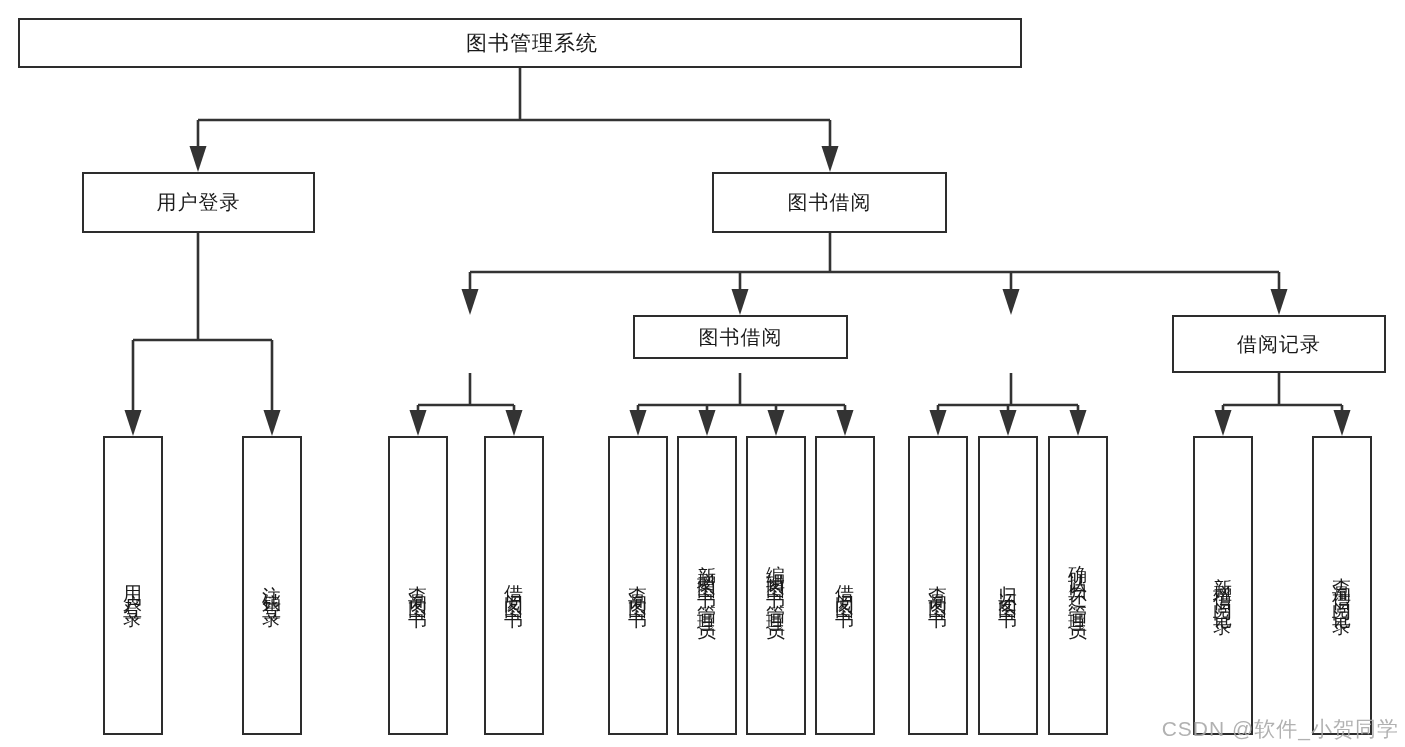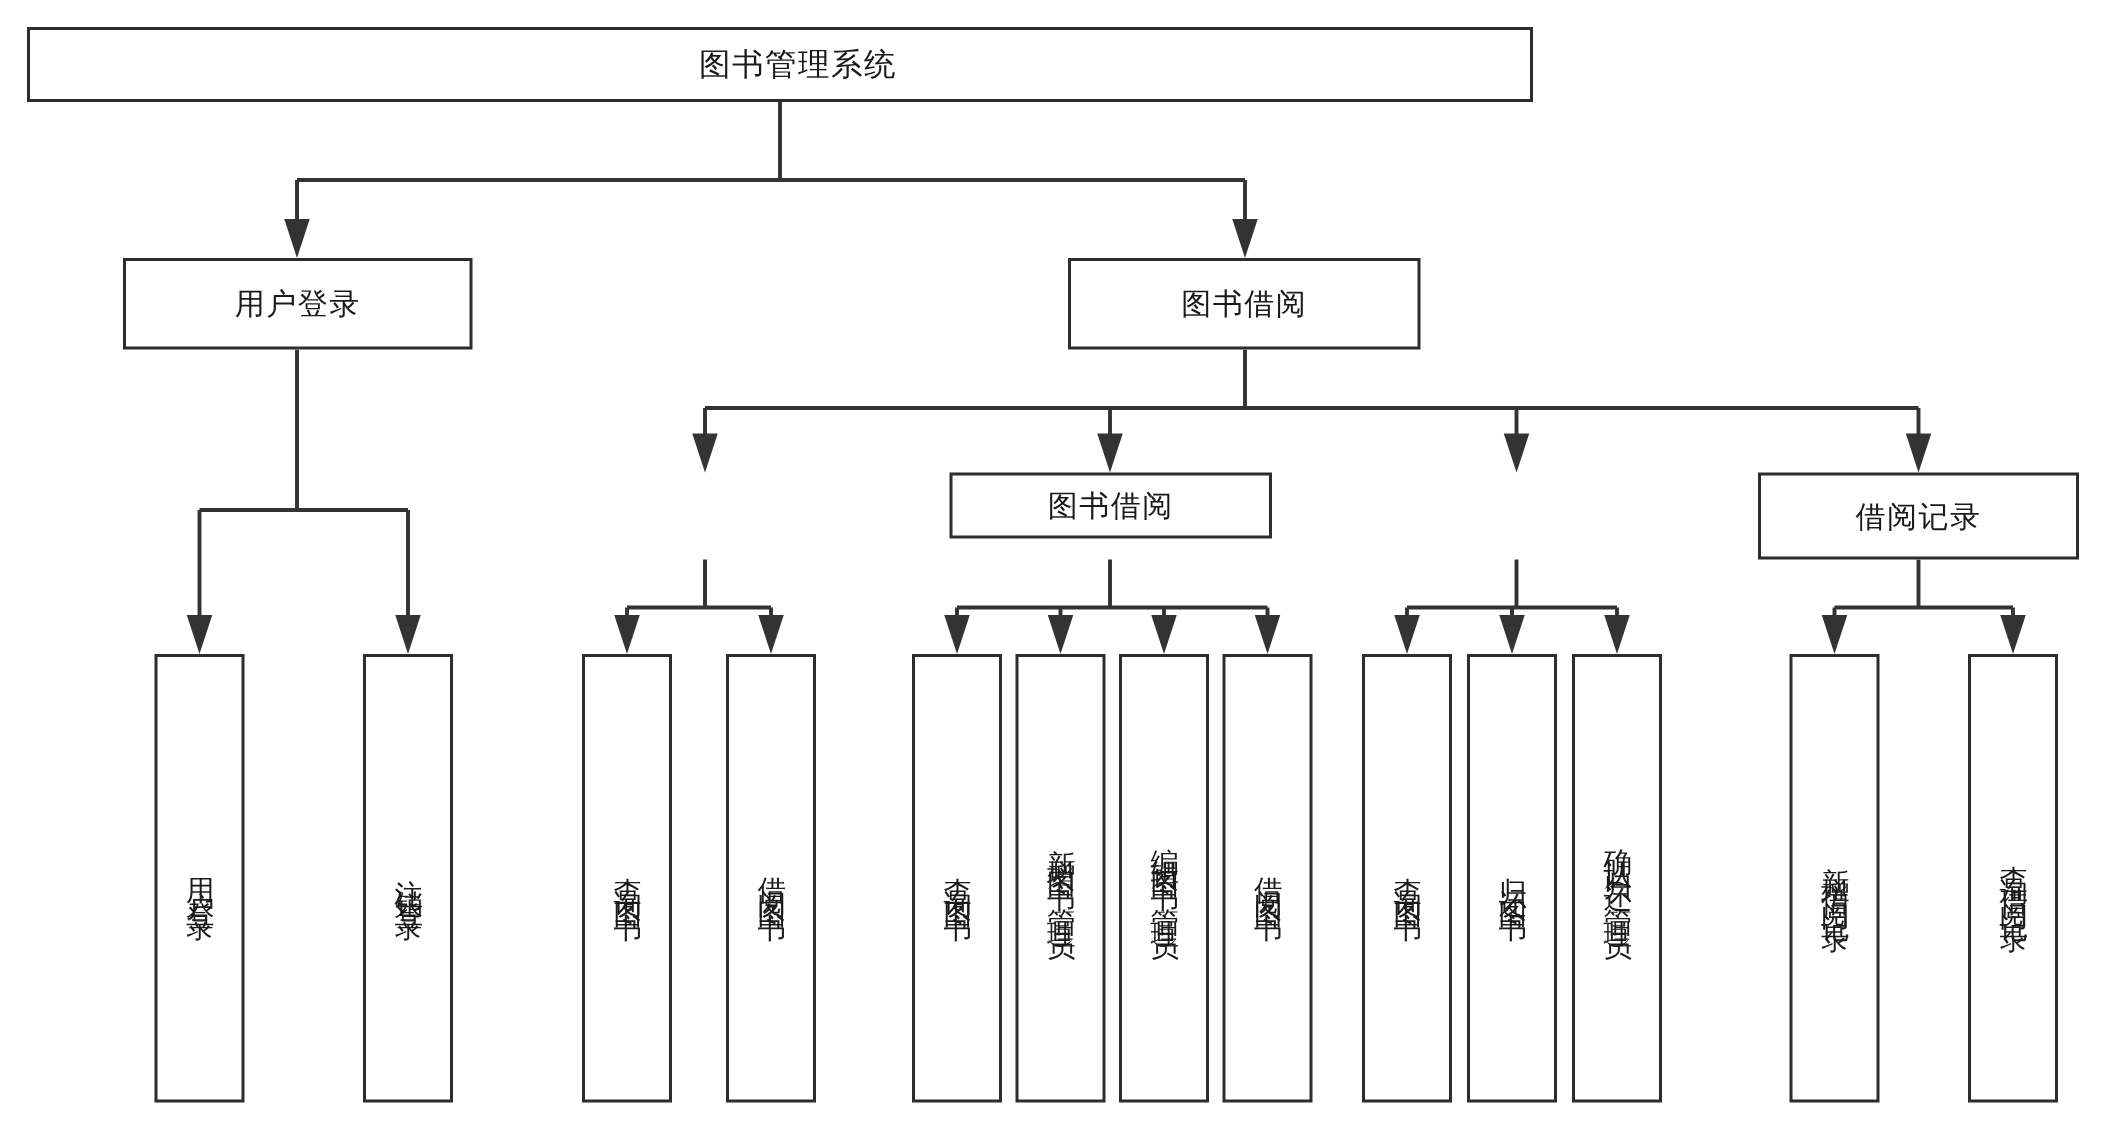--- a/index.html
+++ b/index.html
@@ -141,13 +141,14 @@
     <span>确认归还（管理员）</span>
   </div>
 
   <div class="box v" style="left:1193px;top:436px;width:60px;height:299px">
     <span>新增借阅记录</span>
   </div>
   <div class="box v" style="left:1312px;top:436px;width:60px;height:299px">
     <span>查询借阅记录</span>
   </div>
 
+  <div class="watermark">CSDN @软件_小贺同学</div>
 </div>
 
 </body></html>

